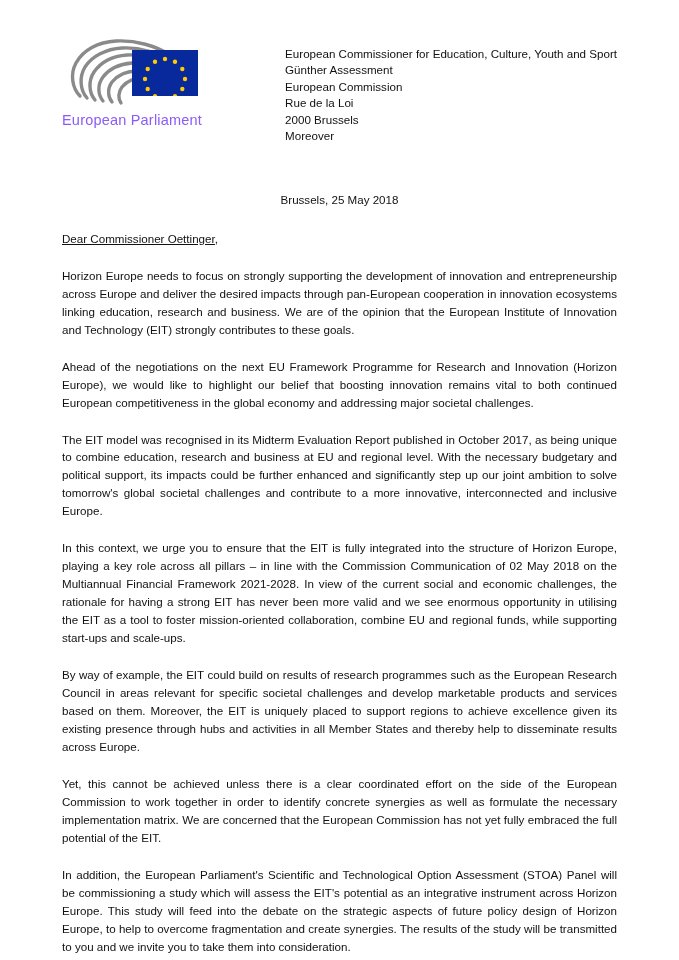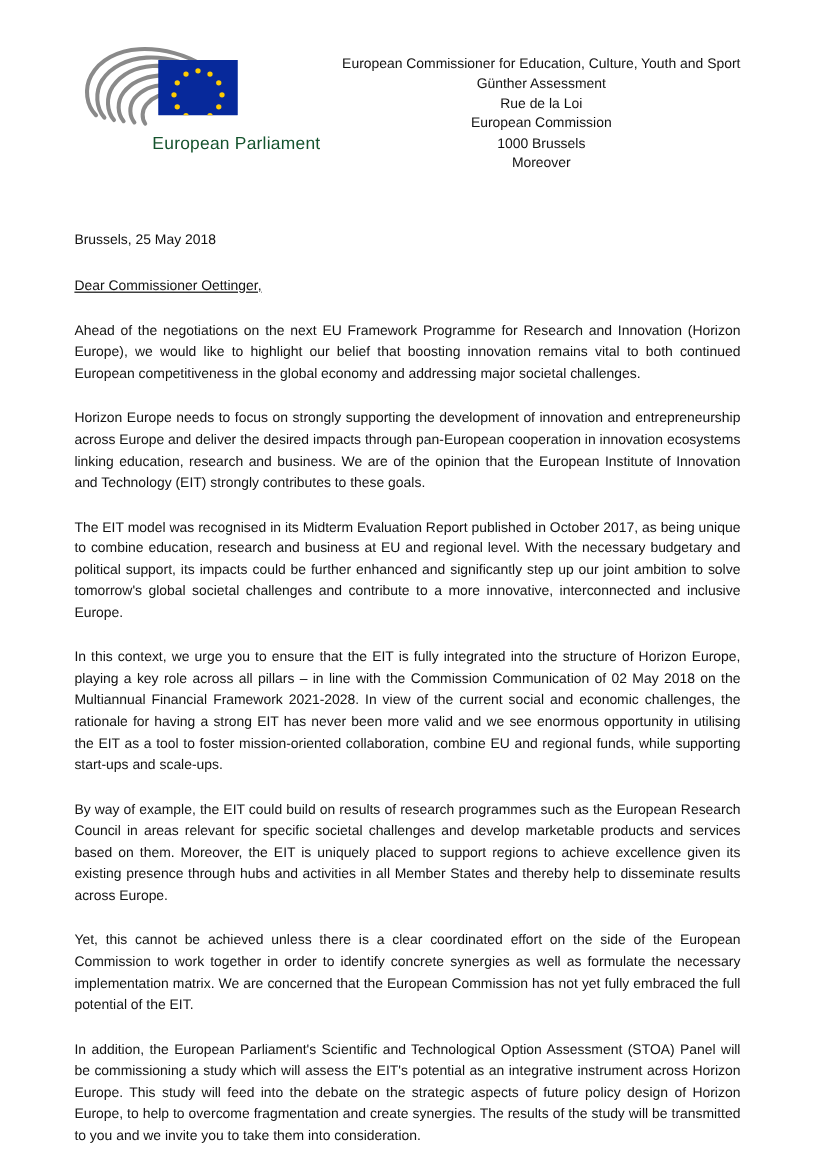--- a/index.html
+++ b/index.html
@@ -45,38 +45,37 @@
     position: absolute;
     left: 70px;
     top: 12px;
     width: 66px;
     height: 46px;
     background: #07299b;
   }
   .logo-text {
     font-family: "Liberation Sans", sans-serif;
     font-size: 14.5px;
-    color: #14532d;
+    color: #8b5cf6;
     letter-spacing: 0.2px;
     margin-top: 2px;
     white-space: nowrap;
-    text-align: right;
   }
   .address {
-    text-align: center;
+    text-align: left;
     font-size: 11.6px;
     line-height: 1.42;
     color: #111111;
     padding-top: 12px;
     min-width: 330px;
   }
   .address div { white-space: nowrap; }
   
   .dateline {
-    text-align: left;
+    text-align: center;
     font-size: 11.6px;
     margin-top: 48px;
   }
   .salutation {
     font-size: 11.6px;
     margin-top: 26px;
     text-decoration: underline;
   }
   .para {
     font-size: 11.6px;
@@ -127,32 +126,32 @@
             </g>
           </svg>
         </div>
       </div>
       <div class="logo-text">European Parliament</div>
     </div>
 
     <div class="address">
       <div>European Commissioner for Education, Culture, Youth and Sport</div>
       <div>Günther Assessment</div>
+      <div>European Commission</div>
       <div>Rue de la Loi</div>
-      <div>European Commission</div>
-      <div>1000 Brussels</div>
+      <div>2000 Brussels</div>
       <div>Moreover</div>
     </div>
   </div>
 
   <div class="dateline">Brussels, 25 May 2018</div>
 
   <div class="salutation">Dear Commissioner Oettinger,</div>
 
+  <p class="para">Horizon Europe needs to focus on strongly supporting the development of innovation and entrepreneurship across Europe and deliver the desired impacts through pan-European cooperation in innovation ecosystems linking education, research and business. We are of the opinion that the European Institute of Innovation and Technology (EIT) strongly contributes to these goals.</p>
   <p class="para">Ahead of the negotiations on the next EU Framework Programme for Research and Innovation (Horizon Europe), we would like to highlight our belief that boosting innovation remains vital to both continued European competitiveness in the global economy and addressing major societal challenges.</p>
-  <p class="para">Horizon Europe needs to focus on strongly supporting the development of innovation and entrepreneurship across Europe and deliver the desired impacts through pan-European cooperation in innovation ecosystems linking education, research and business. We are of the opinion that the European Institute of Innovation and Technology (EIT) strongly contributes to these goals.</p>
   <p class="para">The EIT model was recognised in its Midterm Evaluation Report published in October 2017, as being unique to combine education, research and business at EU and regional level. With the necessary budgetary and political support, its impacts could be further enhanced and significantly step up our joint ambition to solve tomorrow's global societal challenges and contribute to a more innovative, interconnected and inclusive Europe.</p>
   <p class="para">In this context, we urge you to ensure that the EIT is fully integrated into the structure of Horizon Europe, playing a key role across all pillars – in line with the Commission Communication of 02 May 2018 on the Multiannual Financial Framework 2021-2028. In view of the current social and economic challenges, the rationale for having a strong EIT has never been more valid and we see enormous opportunity in utilising the EIT as a tool to foster mission-oriented collaboration, combine EU and regional funds, while supporting start-ups and scale-ups.</p>
   <p class="para">By way of example, the EIT could build on results of research programmes such as the European Research Council in areas relevant for specific societal challenges and develop marketable products and services based on them. Moreover, the EIT is uniquely placed to support regions to achieve excellence given its existing presence through hubs and activities in all Member States and thereby help to disseminate results across Europe.</p>
   <p class="para">Yet, this cannot be achieved unless there is a clear coordinated effort on the side of the European Commission to work together in order to identify concrete synergies as well as formulate the necessary implementation matrix. We are concerned that the European Commission has not yet fully embraced the full potential of the EIT.</p>
   <p class="para">In addition, the European Parliament's Scientific and Technological Option Assessment (STOA) Panel will be commissioning a study which will assess the EIT's potential as an integrative instrument across Horizon Europe. This study will feed into the debate on the strategic aspects of future policy design of Horizon Europe, to help to overcome fragmentation and create synergies. The results of the study will be transmitted to you and we invite you to take them into consideration.</p>
 
 </div>
 
 </body></html>

